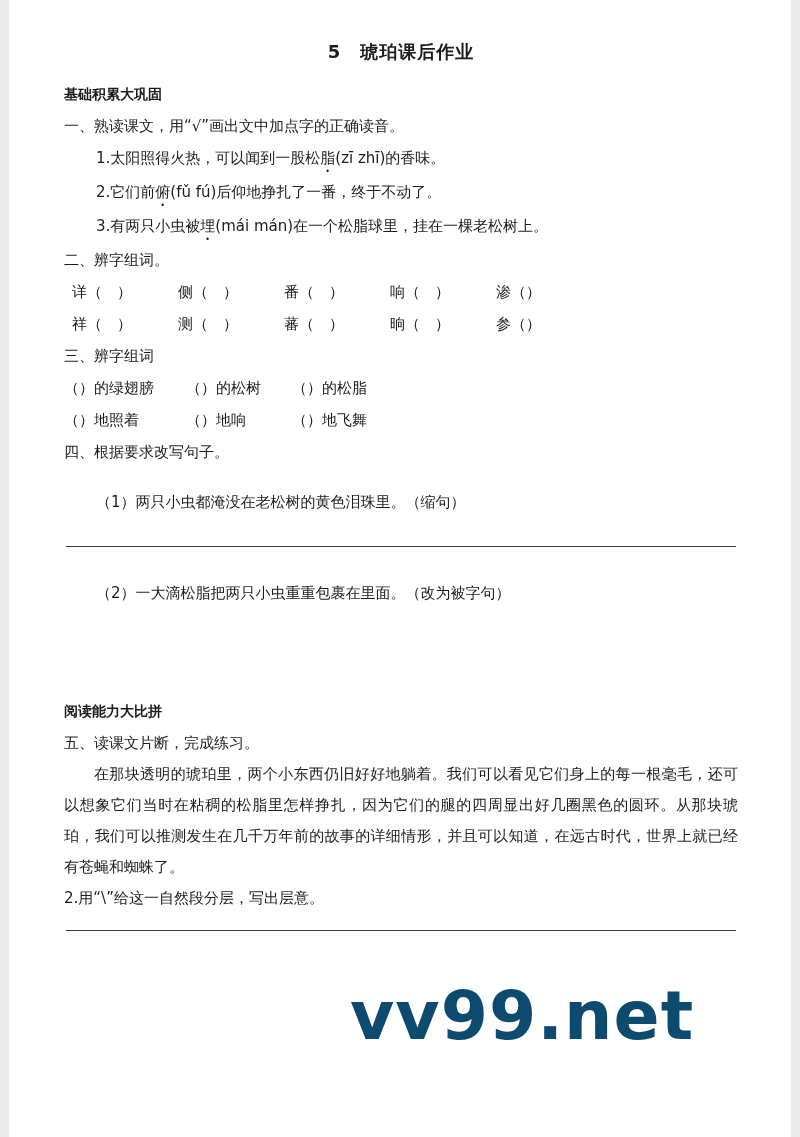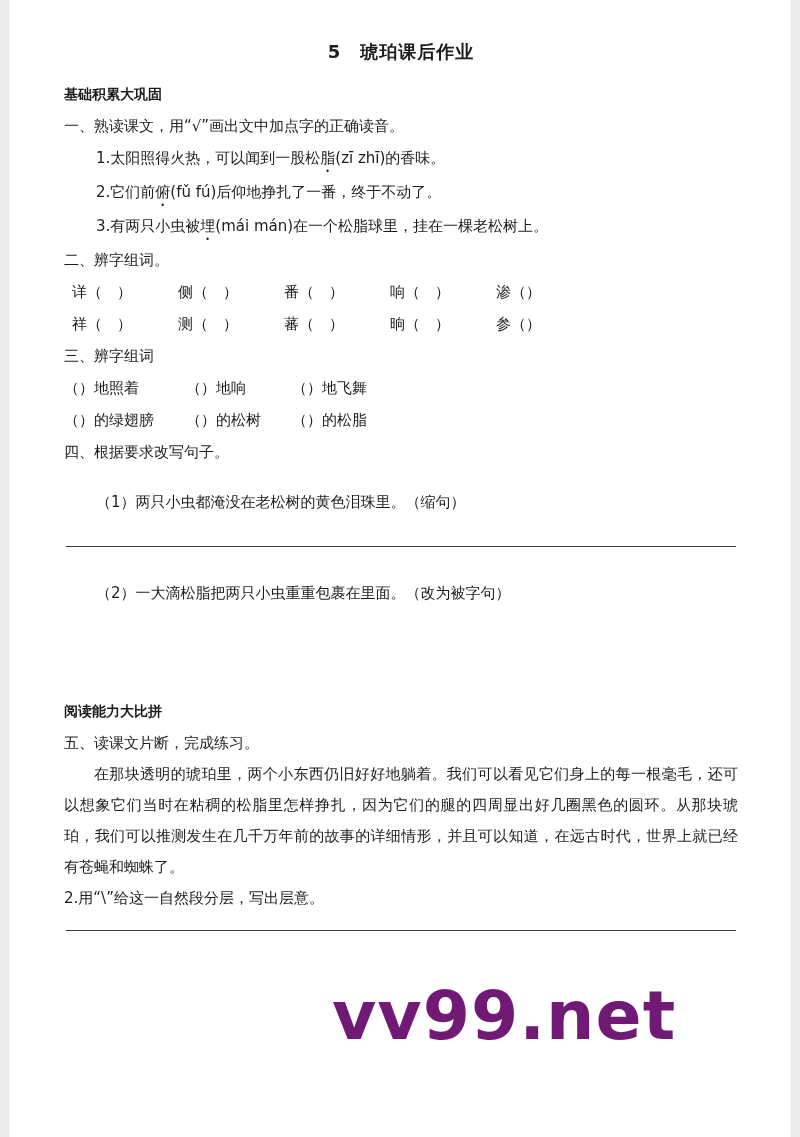--- a/index.html
+++ b/index.html
@@ -22,23 +22,23 @@
   .grid3 { display:grid; grid-template-columns:122px 106px auto; line-height:32px; }
   .cell { white-space:nowrap; }
   .q4-item1 { margin-top:18px; }
   .answer-line { border:none; border-top:1px solid #3c3c3c; margin:28px 2px 0 2px; }
   .q4-item2 { margin-top:30px; }
   .sec2 { margin-top:86px; }
   .passage { text-align:justify; text-indent:2em; line-height:31px; }
   .just { text-align:justify; line-height:31px; }
   .bottom-line { border:none; border-top:1px solid #3c3c3c; margin:16px 2px 0 2px; }
   .watermark {
-    position:absolute; left:332px; top:976px; z-index:5;
+    position:absolute; left:350px; top:976px; z-index:5;
     font-size:68px; font-weight:bold; letter-spacing:1px;
-    color:#701a75; font-family:"DejaVu Sans",sans-serif;
+    color:#0c4a6e; font-family:"DejaVu Sans",sans-serif;
   }
   .emph {
     -webkit-text-emphasis:filled dot; -webkit-text-emphasis-position:under left;
     text-emphasis:filled dot; text-emphasis-position:under left;
   }
 </style>
 </head>
 <body>
 
 <div class="page">
@@ -70,28 +70,28 @@
       <span class="cell">祥（　）</span>
       <span class="cell">测（　）</span>
       <span class="cell">蕃（　）</span>
       <span class="cell">晌（　）</span>
       <span class="cell">参（）</span>
     </div>
 
     <div class="line">三、辨字组词</div>
 
     <div class="grid3">
+      <span class="cell">（）的绿翅膀</span>
+      <span class="cell">（）的松树</span>
+      <span class="cell">（）的松脂</span>
+    </div>
+    <div class="grid3">
       <span class="cell">（）地照着</span>
       <span class="cell">（）地响</span>
       <span class="cell">（）地飞舞</span>
-    </div>
-    <div class="grid3">
-      <span class="cell">（）的绿翅膀</span>
-      <span class="cell">（）的松树</span>
-      <span class="cell">（）的松脂</span>
     </div>
 
     <div class="line">四、根据要求改写句子。</div>
 
     <div class="line indent1 q4-item1">（1）两只小虫都淹没在老松树的黄色泪珠里。（缩句）</div>
 
     <hr class="answer-line">
 
     <div class="line indent1 q4-item2">（2）一大滴松脂把两只小虫重重包裹在里面。（改为被字句）</div>
 

